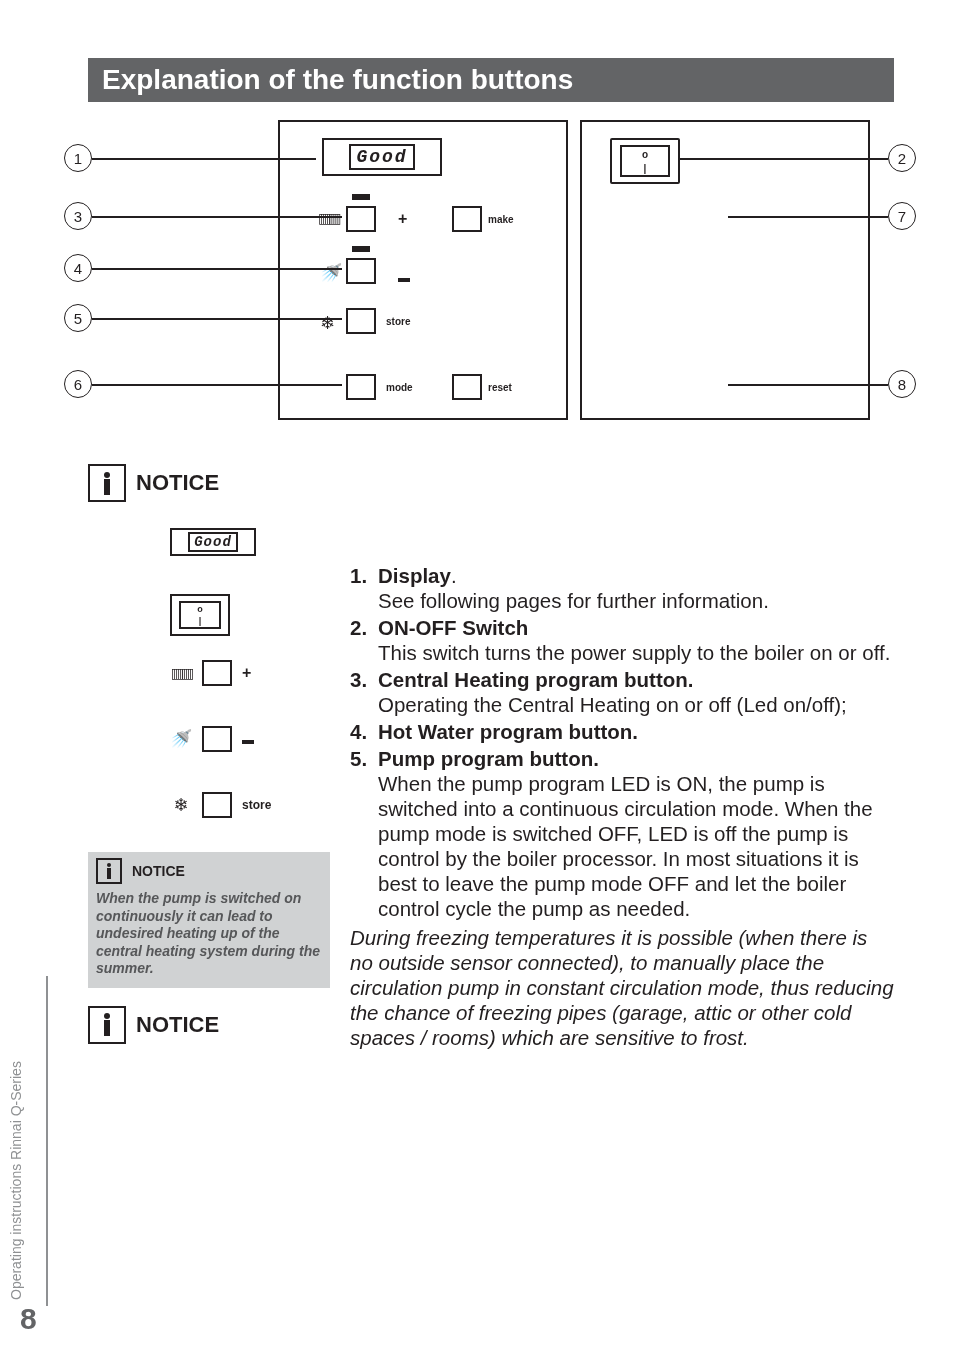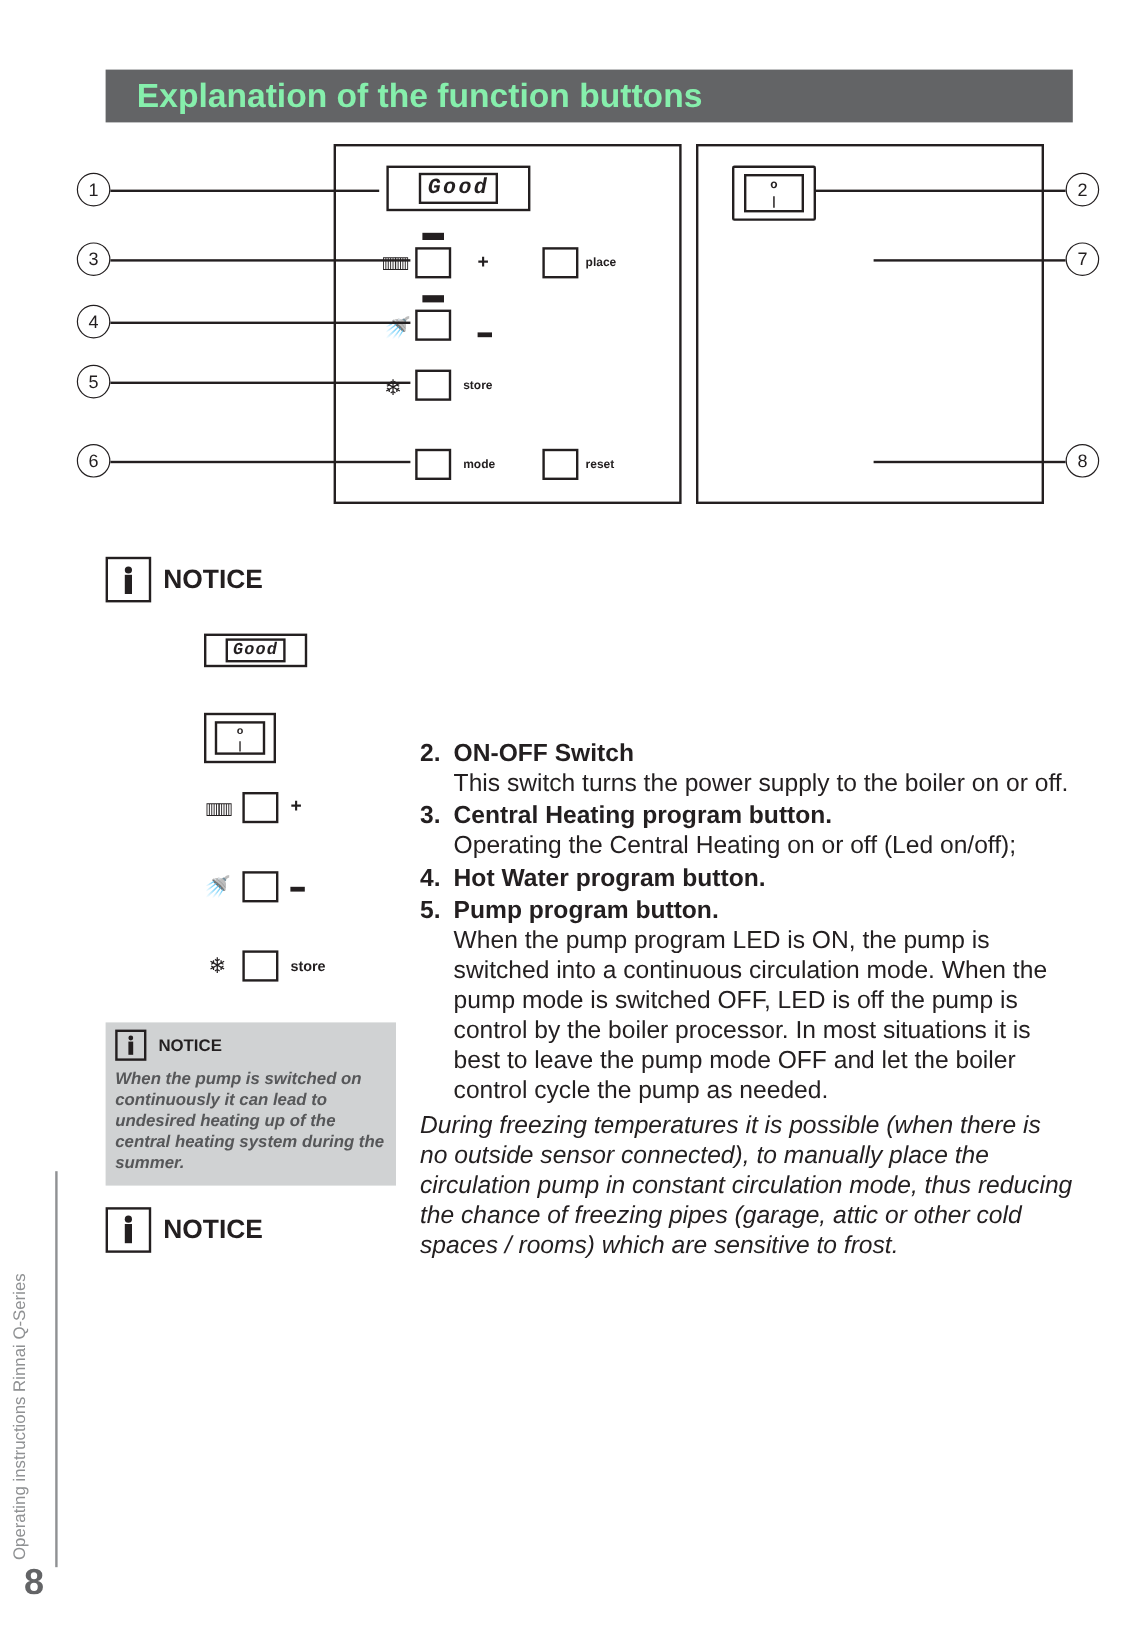--- a/index.html
+++ b/index.html
@@ -11,24 +11,24 @@
     position: relative;
     color: #231f20;
   }
   .page {
     padding: 58px 60px 40px 88px;
     position: relative;
     height: 100%;
   }
   .section-header {
     background: #636466;
-    color: #86efac;
+    color: #ffffff;
     font-size: 28px;
     font-weight: bold;
-    padding: 6px 26px;
+    padding: 6px 14px;
     margin-bottom: 18px;
   }
 
   
   .diagram-wrap {
     position: relative;
     height: 320px;
     margin-bottom: 24px;
   }
   .panel-box {
@@ -166,21 +166,21 @@
     <div class="panel-box panel-left">
       <div class="lcd">
         <span class="lcd-inner">Good</span>
       </div>
 
       <span class="ico radiator-ico" style="left:38px; top:88px;">▥▥</span>
       <div class="btn" style="left:66px; top:84px;"></div>
       <div class="led" style="left:72px; top:72px;"></div>
       <span class="plus-sign" style="position:absolute; left:118px; top:88px;">+</span>
       <div class="btn" style="left:172px; top:84px;"></div>
-      <span class="lbl-small" style="left:208px; top:92px;">place</span>
+      <span class="lbl-small" style="left:208px; top:92px;">make</span>
 
       <span class="ico" style="left:40px; top:140px;">🚿</span>
       <div class="btn" style="left:66px; top:136px;"></div>
       <div class="led" style="left:72px; top:124px;"></div>
       <span style="position:absolute; left:118px; top:146px;"><span class="minus-sign"></span></span>
 
       <span class="ico" style="left:40px; top:190px;">❄</span>
       <div class="btn" style="left:66px; top:186px;"></div>
       <span class="lbl-small" style="left:106px; top:194px;">store</span>
 
@@ -301,20 +301,24 @@
             </span>
         </div>
         <span class="notice-label">NOTICE</span>
       </div>
 
     </div>
 
     <div class="right-col">
       <ol>
         <li>
+          <span class="num">1.</span><span class="li-title">Display</span><span>.</span>
+          <span class="li-desc">See following pages for further information.</span>
+        </li>
+        <li>
           <span class="num">2.</span><span class="li-title">ON-OFF Switch</span>
           <span class="li-desc">This switch turns the power supply to the boiler on or off.</span>
         </li>
         <li>
           <span class="num">3.</span><span class="li-title">Central Heating program button.</span>
           <span class="li-desc">Operating the Central Heating on or off  (Led on/off);</span>
         </li>
         <li>
           <span class="num">4.</span><span class="li-title">Hot Water program button.</span>
         </li>

